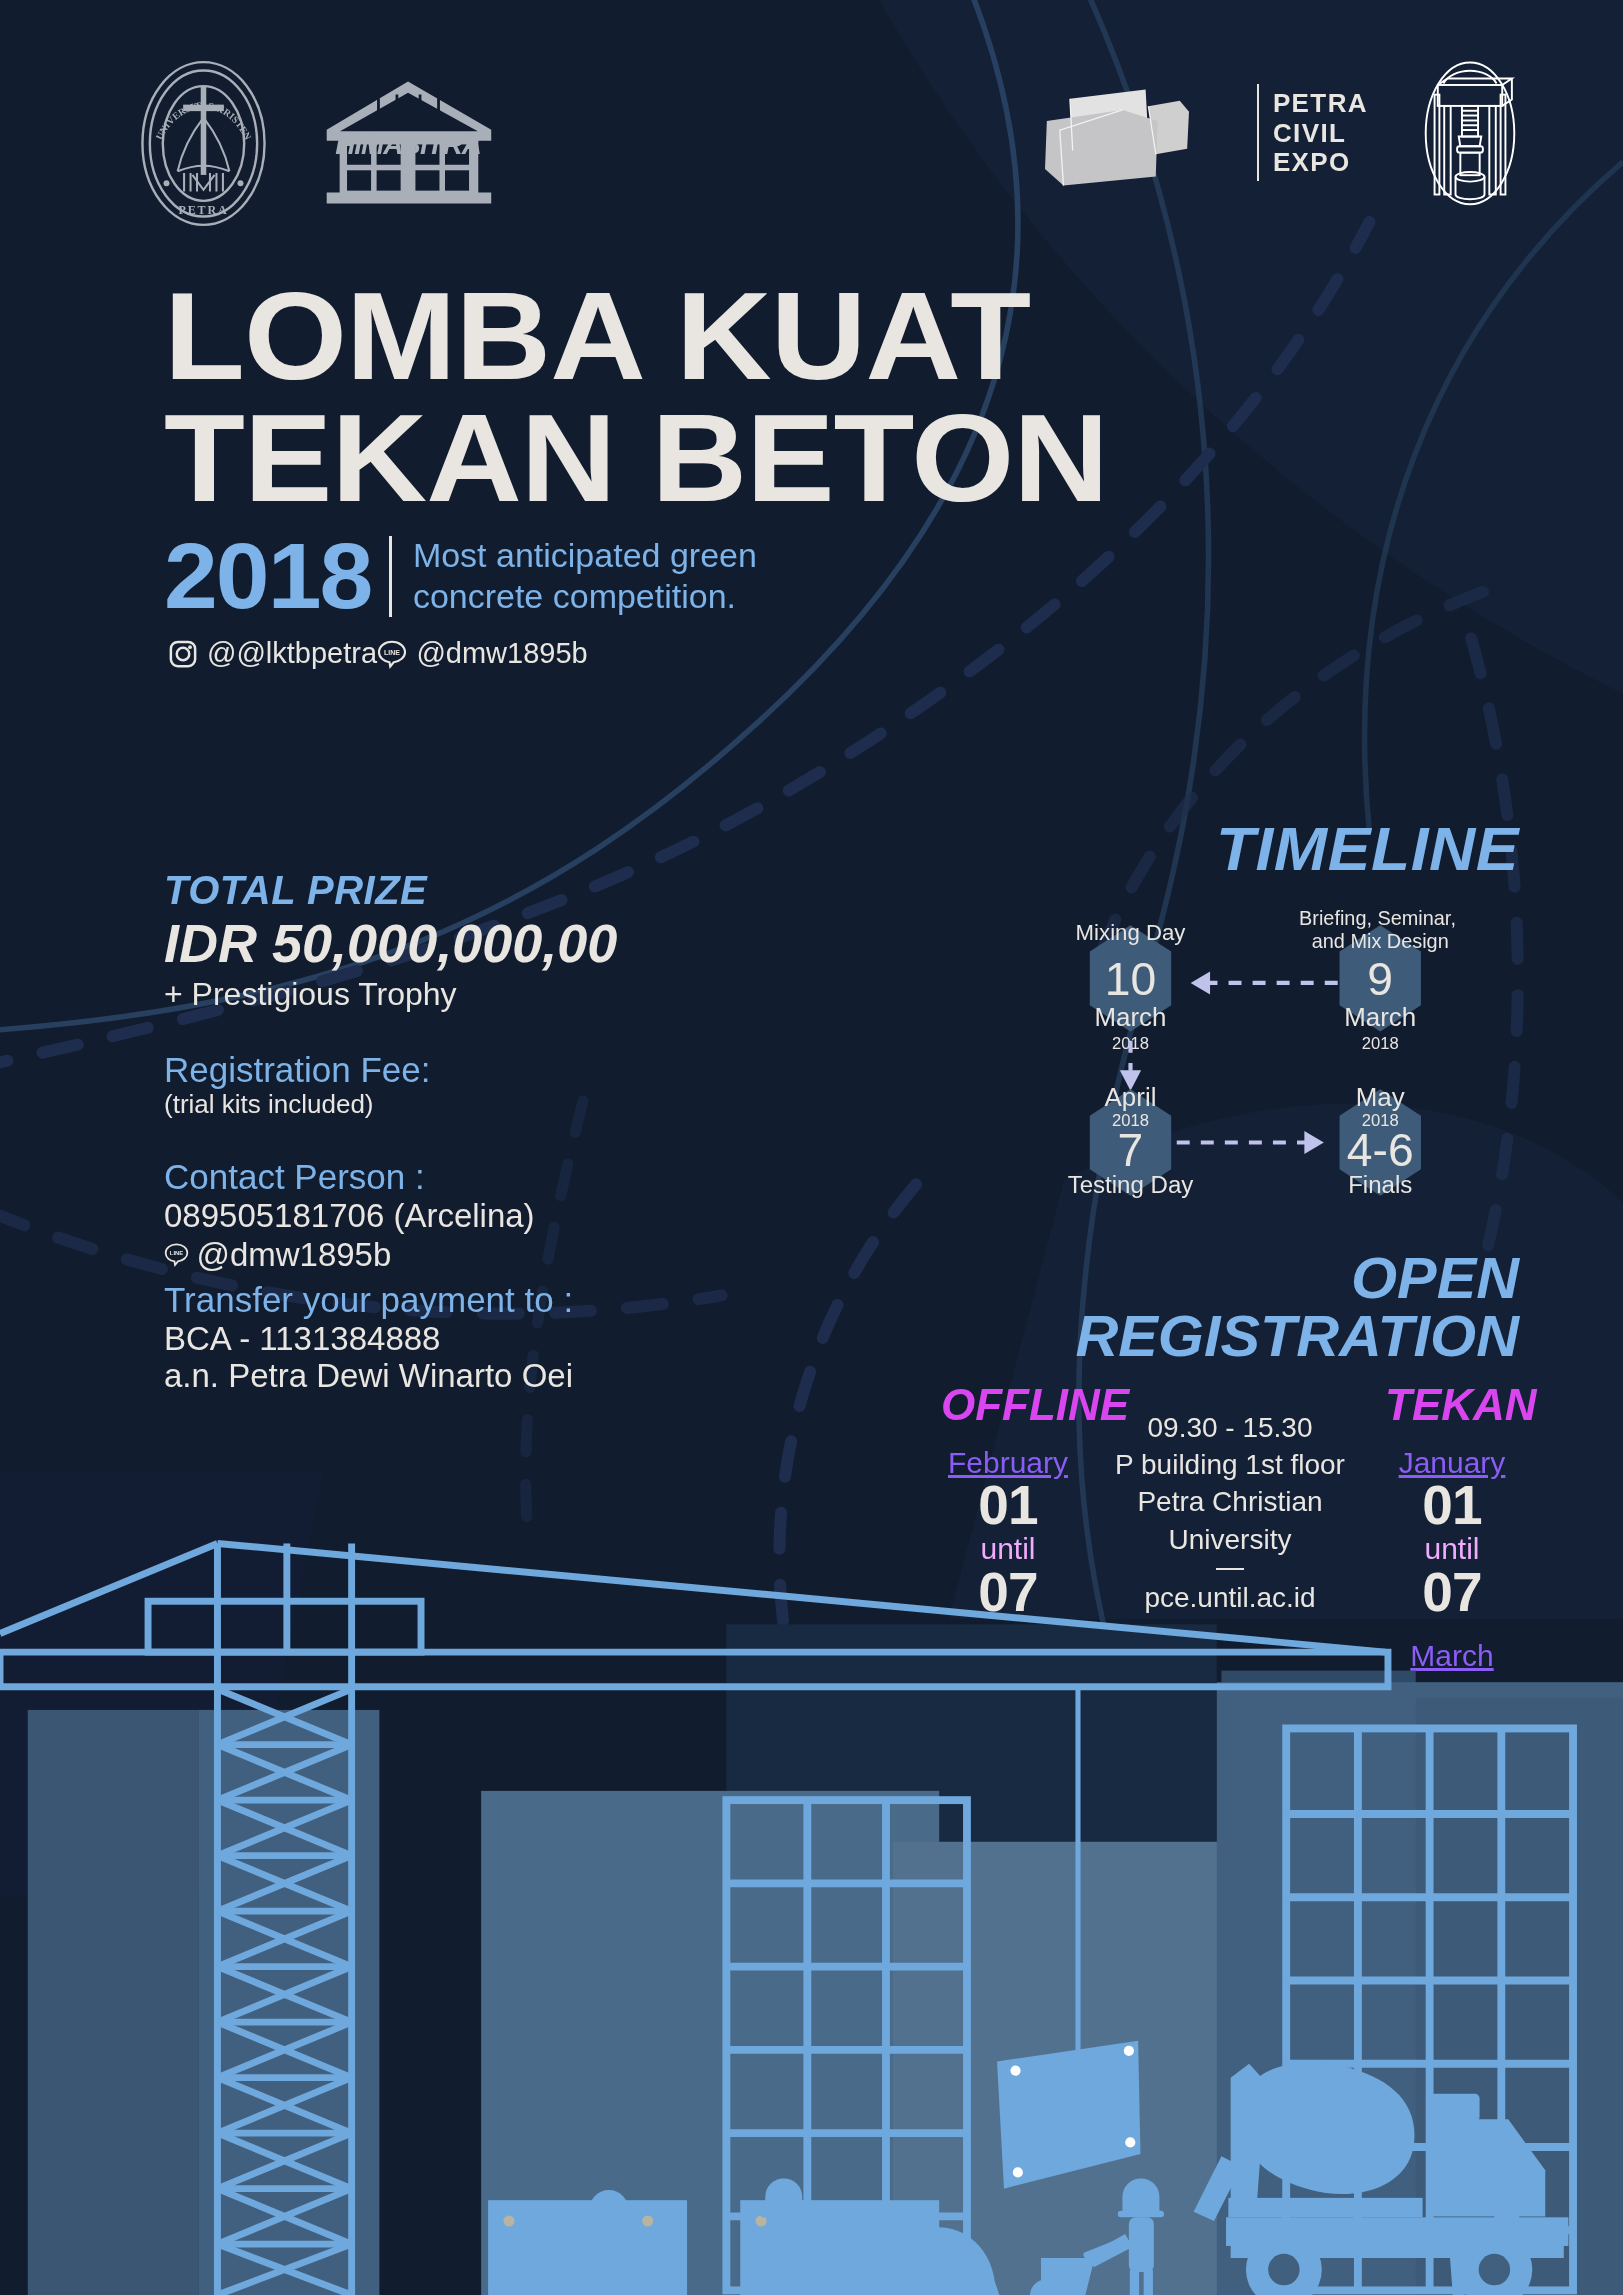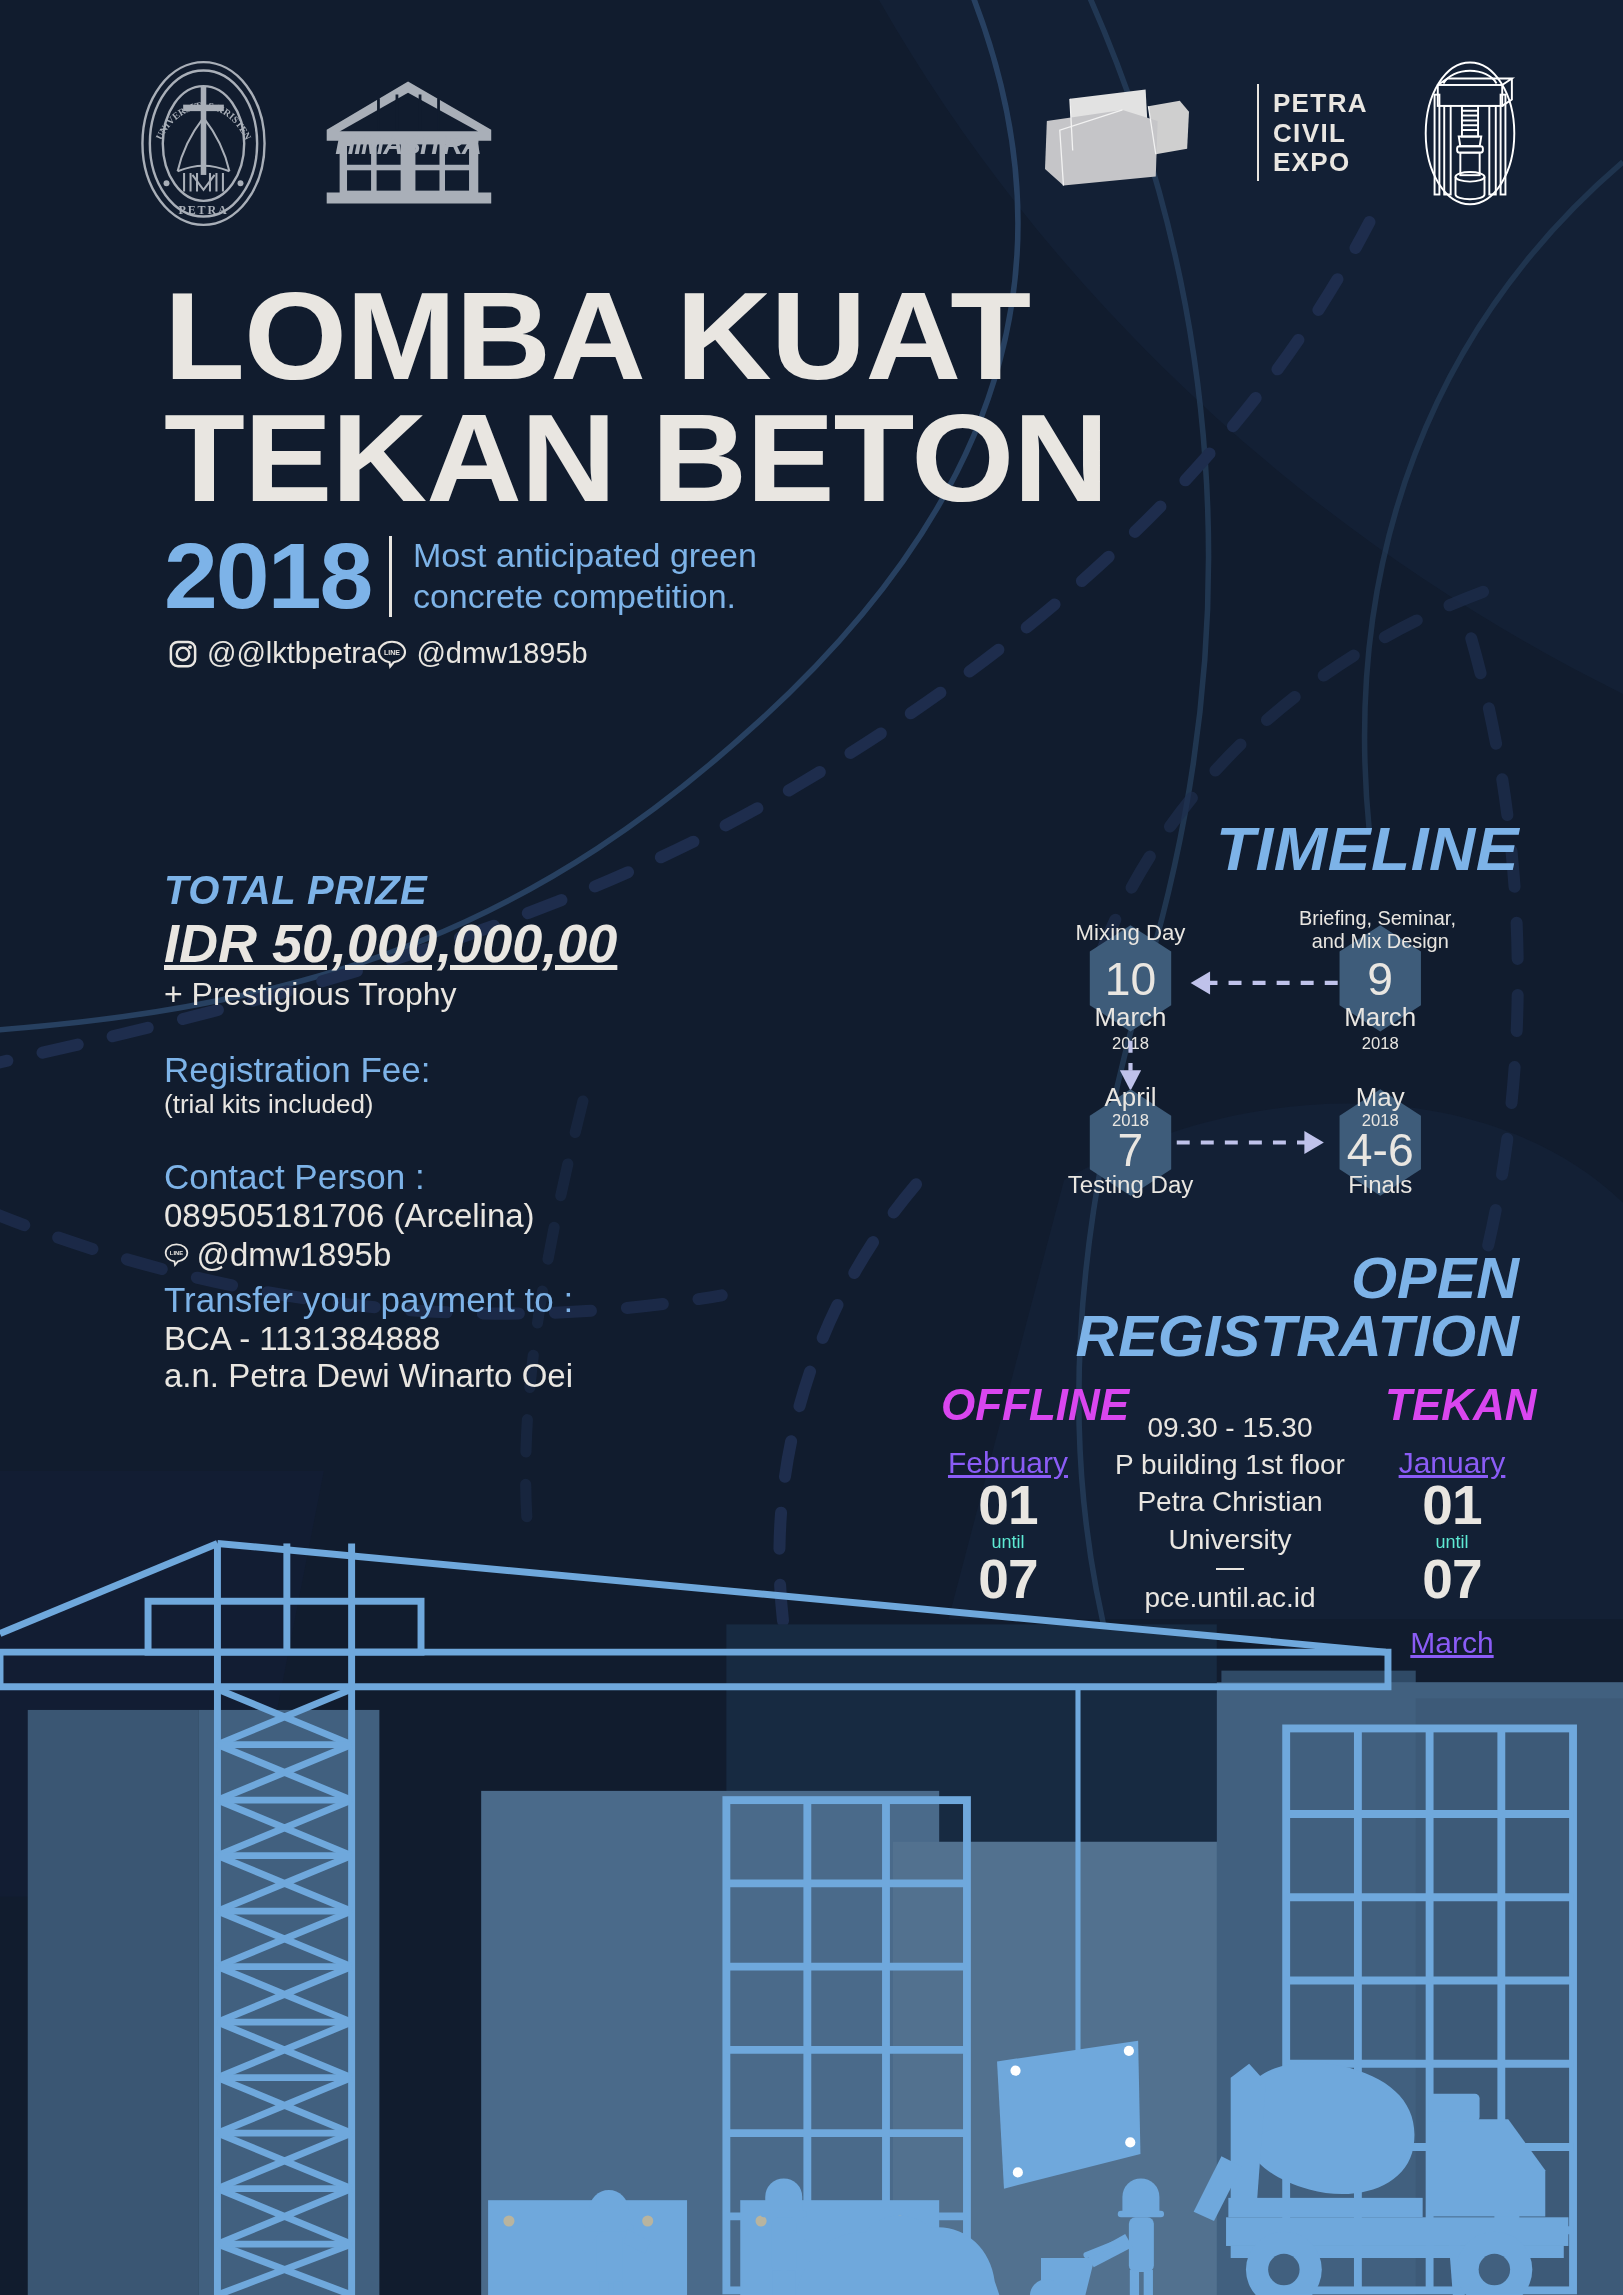--- a/index.html
+++ b/index.html
@@ -78,21 +78,21 @@
   .left-col { position:absolute; left:164px; top:870px; width:694px; }
   .lbl-blue {
     font-family:"Liberation Sans Narrow","Liberation Sans",sans-serif;
     color:#7db3e8;
   }
   .lbl-white {
     font-family:"Liberation Sans Narrow","Liberation Sans",sans-serif;
     color:#e9e6e1;
   }
   .prize-title { font-weight:700; font-style:italic; font-size:40px; line-height:1.0; letter-spacing:0.5px; }
-  .prize-amount { font-weight:700; font-style:italic; font-size:54px; line-height:1.06; margin-top:4.6px; letter-spacing:0px;text-decoration:underline; }
+  .prize-amount { font-weight:700; font-style:italic; font-size:54px; line-height:1.06; margin-top:4.6px; letter-spacing:0px; }
   .prize-sub { font-weight:400; font-size:32px; line-height:1.1; margin-top:5.6px; }
 
   .block-gap { height:38px; }
   .fee-title { font-weight:400; font-size:35px; line-height:1.1; }
   .fee-amount { font-weight:400; font-size:37px; line-height:1.12; margin-top:2.8px; }
   .fee-note { font-weight:400; font-size:26px; line-height:1.12; margin-top:0.9px; }
 
   .contact-title { font-weight:400; font-size:35px; line-height:1.14; }
   .contact-line { font-weight:400; font-size:33px; line-height:1.14; }
   .contact-line-icon { display:flex; align-items:center; gap:7.4px; margin-top:0.9px; }
@@ -124,21 +124,21 @@
   .reg-month {
     font-family:"Liberation Sans Narrow","Liberation Sans",sans-serif;
     font-weight:400; font-size:30px; color:#8b5cf6; line-height:1.05; margin-top:20px;text-decoration:underline;
   }
   .reg-day {
     font-family:"Liberation Sans Narrow","Liberation Sans",sans-serif;
     font-weight:700; font-size:55px; color:#e9e6e1; line-height:1.0; letter-spacing:-0.9px;
   }
   .reg-until {
     font-family:"Liberation Sans Narrow","Liberation Sans",sans-serif;
-    font-weight:400; font-size:18px; color:#5eead4; line-height:1.05;
+    font-weight:400; font-size:30px; color:#f0abfc; line-height:1.05;
   }
   .reg-mid { width:259px; text-align:center; padding-top:26px; }
   .reg-mid-line {
     font-family:"Liberation Sans Narrow","Liberation Sans",sans-serif;
     font-weight:400; font-size:28px; color:#e9e6e1; line-height:1.33;
   }
   .reg-dash { width:28px; height:2.3px; background:#e9e6e1; margin:10.2px auto 8.3px; }
 
   
   .city { position:absolute; left:0; bottom:0; width:1623px; height:777px; }

